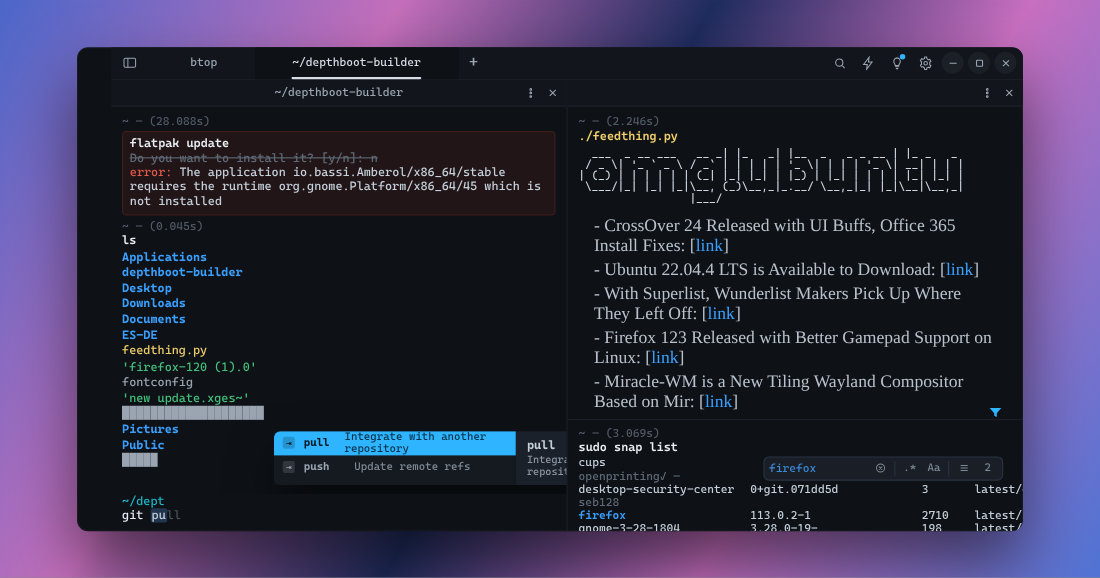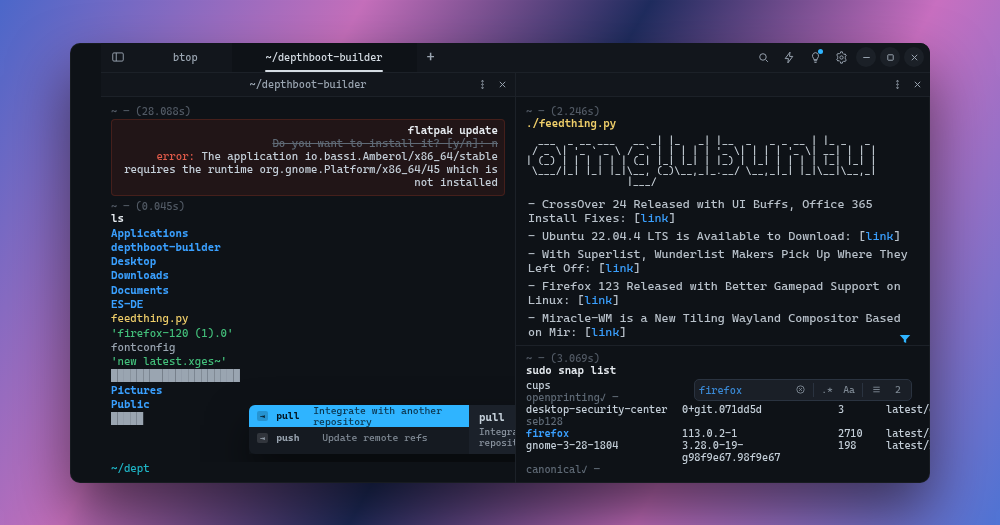--- a/index.html
+++ b/index.html
@@ -69,32 +69,32 @@
   .subbar .ctrls .pill { width:18px; height:18px; }
   .term { flex:1; overflow:hidden; padding: 4px 10px 6px 10px; position:relative; }
   .term::-webkit-scrollbar{width:0}
 
   .meta { color:#525a65; font-size:10.5px; margin-top:4px; }
   .cmd  { color:#e8edf2; font-weight:600; font-size:11px; }
   .cmd.yellow { color:#f0cf6a; }
   .err-block {
     background: rgba(120,40,30,.18);
     border:1px solid rgba(180,60,40,.25);
-    border-radius:4px; padding:4px 6px 6px 6px; margin-top:2px;text-align:right;
+    border-radius:4px; padding:4px 6px 6px 6px; margin-top:2px;
   }
   .err-label { color:#e25b4a; font-weight:400; }
   .ls-list { margin-top:2px; line-height:1.3; }
   .f-dir { color:#3aa0ff; font-weight:700; }
   .f-py  { color:#f0cf6a; }
   .f-str { color:#43c07b; }
   .f-gray{ color:#9aa5b1; }
 
   
   .ascii { white-space:pre; font-size:9.8px; line-height:1.05; color:#cfd8e0; margin:6px 0 10px 0; letter-spacing:0.2px;}
-  .feed-line { color:#b9c2cb; margin:4px 2px; font-size:12px; }
+  .feed-line { color:#b9c2cb; margin:4px 14px; font-size:16px;font-family:Liberation Serif, serif; }
   .feed-line .lk { color:#3aa0ff; }
   .hr { height:1px; background:#1c2128; margin:6px -10px; }
 
   
   .search-float {
     position:absolute; right:8px; top:0; display:flex; align-items:center;
     background:#1a1f27; border:1px solid #2a3340; border-radius:5px;
     height:22px; padding:0 4px; gap:4px;
   }
   .search-float input {
@@ -242,21 +242,21 @@
         <div class="ls-list" id="ls-list">
             <div class="f-dir">Applications</div>
             <div class="f-dir">depthboot-builder</div>
             <div class="f-dir">Desktop</div>
             <div class="f-dir">Downloads</div>
             <div class="f-dir">Documents</div>
             <div class="f-dir">ES-DE</div>
             <div class="f-py">feedthing.py</div>
             <div class="f-str">'firefox-120 (1).0'</div>
             <div class="f-gray">fontconfig</div>
-            <div class="f-str">'new latest.xges~'</div>
+            <div class="f-str">'new update.xges~'</div>
             <div class="f-gray">████████████████████</div>
             <div class="f-dir">Pictures</div>
             <div class="f-dir">Public</div>
             <div class="f-gray">█████</div>
           </div>
 
         <div class="ac">
           <div class="ac-list" id="ac-list">
               <div class="ac-item sel">
                 <span class="tag">⇥</span>
@@ -273,20 +273,23 @@
             <div class="t">pull</div>
             <div class="d">Integrate with another repository</div>
           </div>
         </div>
       </div>
 
       <div class="prompt-area rel">
         <div class="prompt">
           <span class="path-chip">~/dept</span>
         </div>
+        <div class="prompt">
+          <span class="caret">git </span><span class="hl-token">pu</span><span style="color:#4a525c">ll</span>
+        </div>
       </div>
     </div>
 
     <div class="pane">
       <div class="subbar">
         <span></span>
         <div class="ctrls">
           <div class="pill">
               <svg viewBox="0 0 24 24">
                 <circle cx="12" cy="6" r="1.4"></circle>

